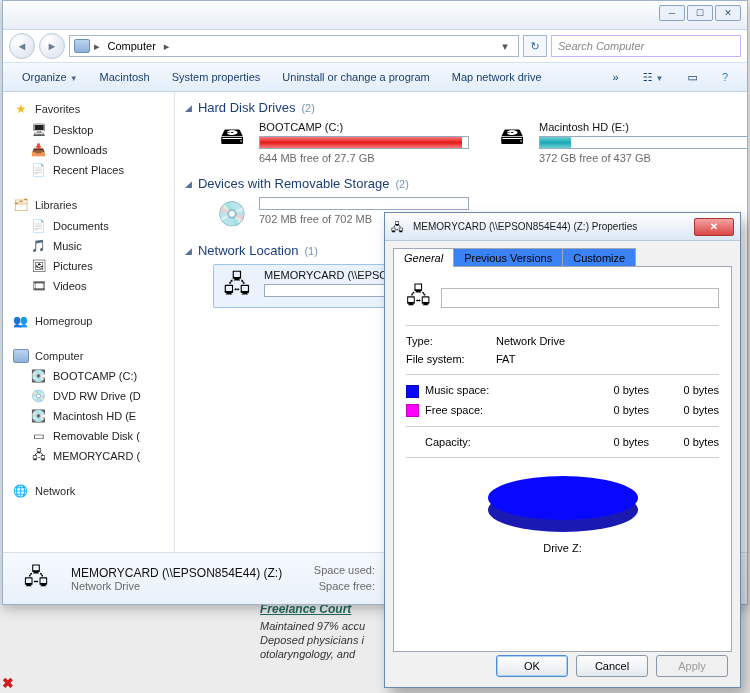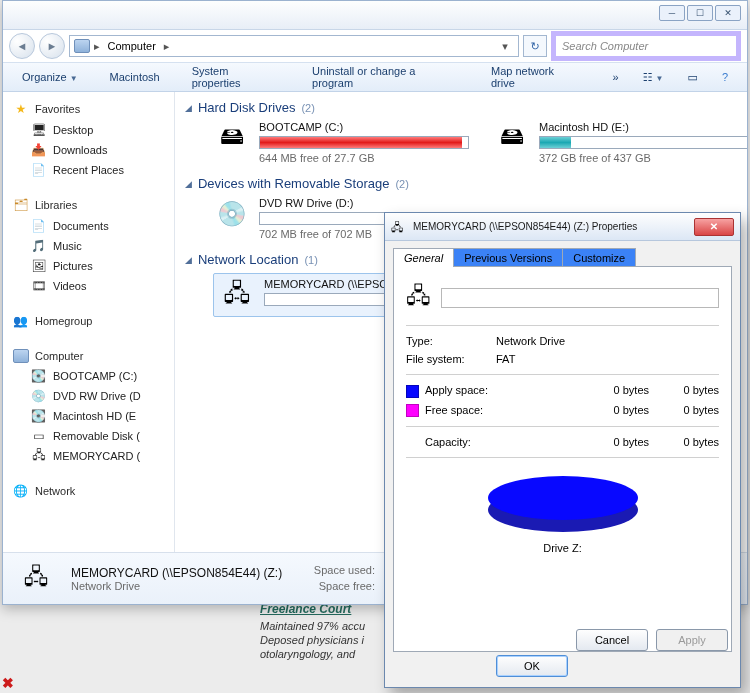--- a/index.html
+++ b/index.html
@@ -11,24 +11,24 @@
 .win-btn { width: 26px; height: 16px; border: 1px solid #8aa3c4; border-radius: 2px; background: #eaf1fb; display:flex; align-items:center; justify-content:center; font-size:9px; color:#35506f; cursor:pointer; }
 
 
 .navbar { height: 32px; display: flex; align-items: center; padding: 0 6px; gap: 4px; background:#fff; }
 .nav-circle { width: 26px; height: 26px; border-radius: 50%; background: radial-gradient(circle at 30% 30%, #fff, #d7e1ec); border:1px solid #b8c8dc; display:flex; align-items:center; justify-content:center; color:#6b7d92; }
 .addr { flex: 1; height: 22px; border: 1px solid #a3b7d0; display:flex; align-items:center; padding:0 4px; gap:4px; background:#fff; }
 .addr .crumb { padding:0 4px; }
 .addr .sep { color:#555; }
 .addr-drop { width:18px; text-align:center; color:#555; cursor:pointer; }
 .refresh-btn { width:24px; height:22px; border:1px solid #a3b7d0; background:#f4f8fd; display:flex; align-items:center; justify-content:center; color:#2b5fa3; cursor:pointer; }
-.search { width:190px; height:30px; border:5px solid #c4b5fd; padding:0 6px; color:#888; font-style:italic; display:flex; align-items:center; }
-
-
-.toolbar { height: 30px; background: linear-gradient(#f5f9fe, #e3edf9); border-top:1px solid #d5e1f0; border-bottom:1px solid #c2d3e8; display:flex; align-items:center; padding:0 10px; gap: 14px; }
+.search { width:190px; height:22px; border:1px solid #c4b5fd; padding:0 6px; color:#888; font-style:italic; display:flex; align-items:center; }
+
+
+.toolbar { height: 30px; background: linear-gradient(#f5f9fe, #e3edf9); border-top:1px solid #d5e1f0; border-bottom:1px solid #c2d3e8; display:flex; align-items:center; padding:0 10px; gap: 4px; }
 .tbtn { color:#1b3f6e; padding: 4px 9px; cursor:pointer; border-radius:2px; }
 .t-overflow { margin-left:auto; display:flex; gap:6px; color:#1b3f6e; }
 .drop-ar { font-size:8px; padding-left:3px; color:#4a6a94; }
 
 
 .main { display:flex; height: 460px; }
 .sidebar { width: 172px; border-right:1px solid #e0e6ee; padding: 6px 0 6px 10px; overflow:hidden; }
 .nav-group { margin-bottom: 14px; }
 .nav-head { display:flex; align-items:center; gap:6px; padding:3px 0; color:#2c2c2c; }
 .nav-item { display:flex; align-items:center; gap:6px; padding:2px 0 2px 18px; color:#222; cursor:pointer; white-space:nowrap; overflow:hidden; text-overflow:ellipsis; }
@@ -87,21 +87,21 @@
 .bytes-row .v1 { width:70px; text-align:right; }
 .bytes-row .v2 { width:70px; text-align:right; }
 .hr { border-top:1px solid #d0d0d0; margin:6px 0; }
 .pie-wrap { text-align:center; padding-top:12px; }
 .pie { width:150px; height:56px; margin:0 auto; position:relative; }
 .pie .side { position:absolute; left:0; top:12px; width:150px; height:44px; background:#1a1ab3; border-radius:50%/50%; }
 .pie .top { position:absolute; left:0; top:0; width:150px; height:44px; background:#0808ff; border-radius:50%/50%; }
 .pie-label { margin-top:10px; }
 .props-buttons { position:absolute; right:12px; bottom:10px; display:flex; gap:8px; }
 .pbtn { width:72px; height:22px; border:1px solid #8a98aa; background: linear-gradient(#fefefe,#e4e9f0); border-radius:3px; cursor:pointer; }
-.pbtn.primary { border:1px solid #4f8ed7; box-shadow: 0 0 0 1px #a9d1ff inset; margin-top: 26px; }
+.pbtn.primary { border:1px solid #4f8ed7; box-shadow: 0 0 0 1px #a9d1ff inset; }
 .pbtn:disabled { color:#9a9a9a; background:#f0f0f0; cursor:default; }
 
 .explorer-frame { position:absolute; left:2px; top:0; width:746px; height:605px; background:#fff; border:1px solid #9bb2cf; box-shadow:0 4px 12px rgba(0,0,0,0.25); }
 .computer-ico { width:16px; height:14px; display:inline-block; background:linear-gradient(#bcd4f0,#8fb2da); border:1px solid #6f90ba; border-radius:2px; }
 .star { color:#f5b81a; }
 .lib { color:#c98a2b; }
 </style>
 </head>
 <body>
 
@@ -270,21 +270,20 @@
 
       <div class="section-head">
         <span class="tri">◢</span>
         <span class="title">Devices with Removable Storage</span>
         <span class="cnt">(2)</span>
       </div>
       <div class="drive-row">
         <div class="drive">
           <div class="dicon">💿</div>
           <div class="dbody">
-            <div class="dname">DVD RW Drive (D:)</div>
             <div class="bar">
                 <div class="fill white" style="width:0%"></div>
               </div>
             <div class="dfree">702 MB free of 702 MB</div>
           </div>
         </div>
       </div>
 
       <div class="section-head">
         <span class="tri">◢</span>
@@ -338,21 +337,21 @@
     <div class="prow">
         <span class="k">Type:</span>
         <span>Network Drive</span>
       </div>
     <div class="prow">
         <span class="k">File system:</span>
         <span>FAT</span>
       </div>
     <div class="hr"></div>
     <div class="bytes-row prow">
-      <span class="lbl"><span class="swatch blue"></span><span>Apply space:</span></span>
+      <span class="lbl"><span class="swatch blue"></span><span>Music space:</span></span>
       <span class="v1">0 bytes</span>
       <span class="v2">0 bytes</span>
     </div>
     <div class="bytes-row prow">
       <span class="lbl"><span class="swatch pink"></span><span>Free space:</span></span>
       <span class="v1">0 bytes</span>
       <span class="v2">0 bytes</span>
     </div>
     <div class="hr"></div>
     <div class="bytes-row prow">

